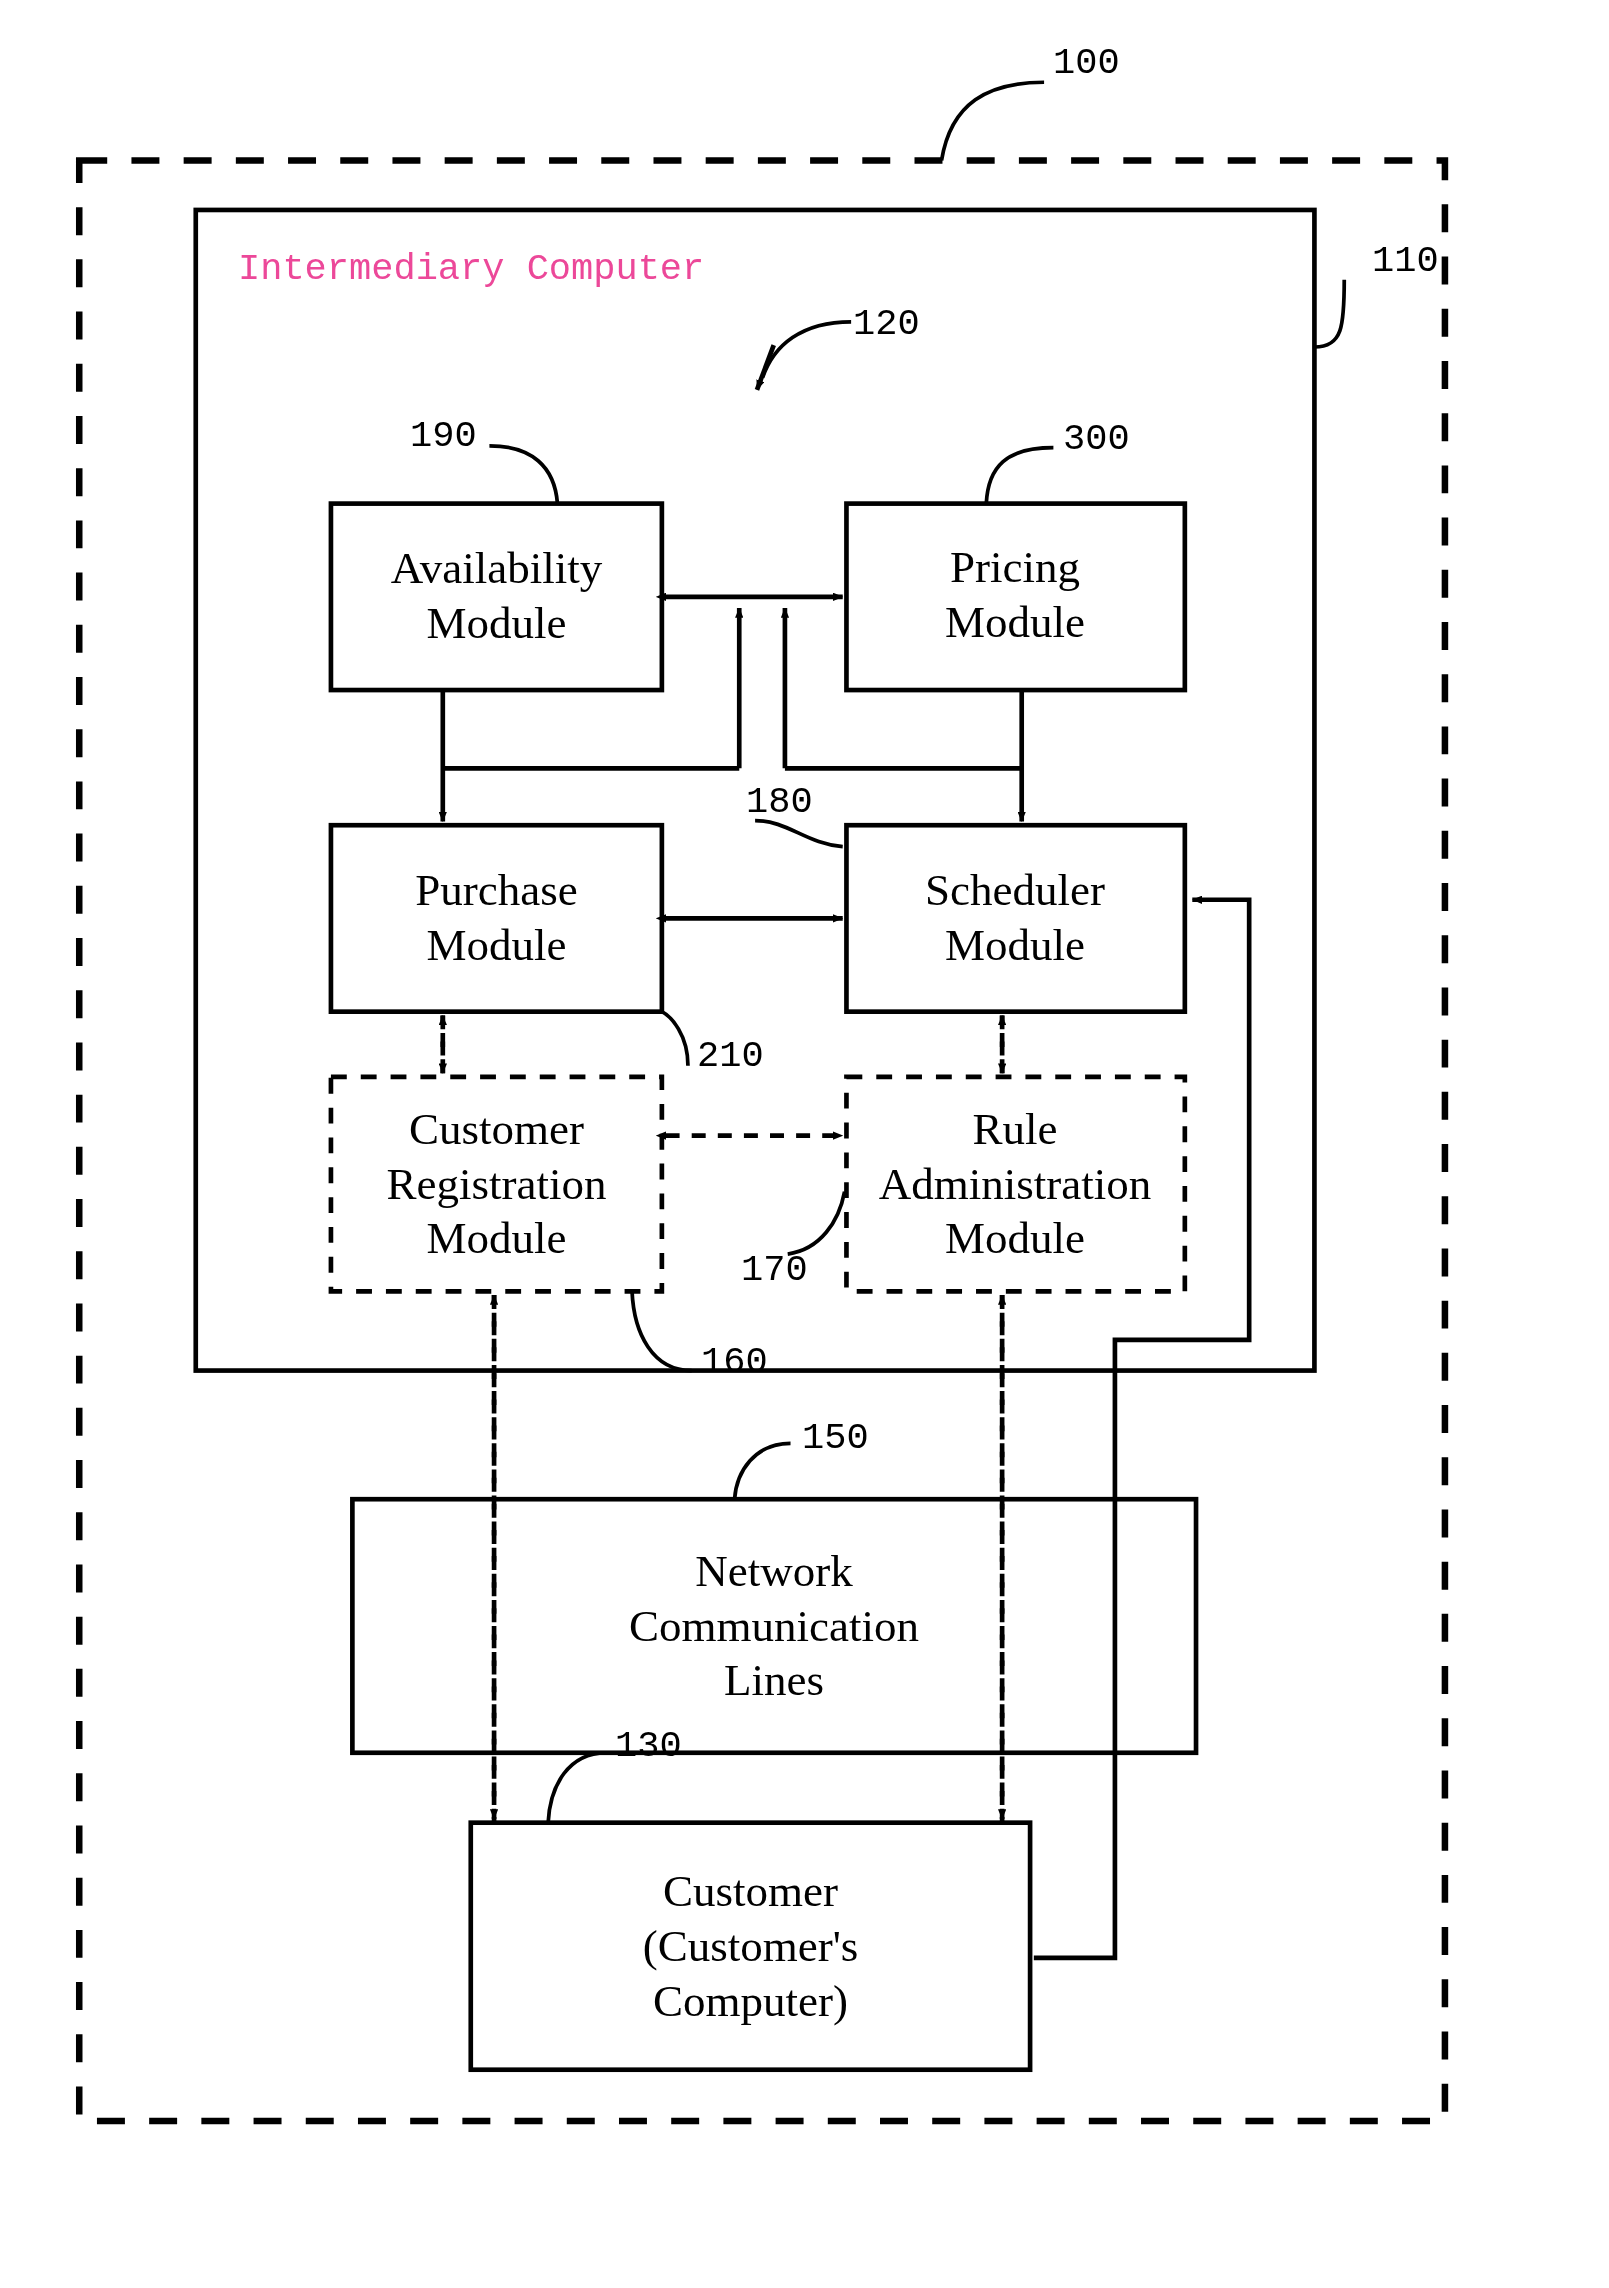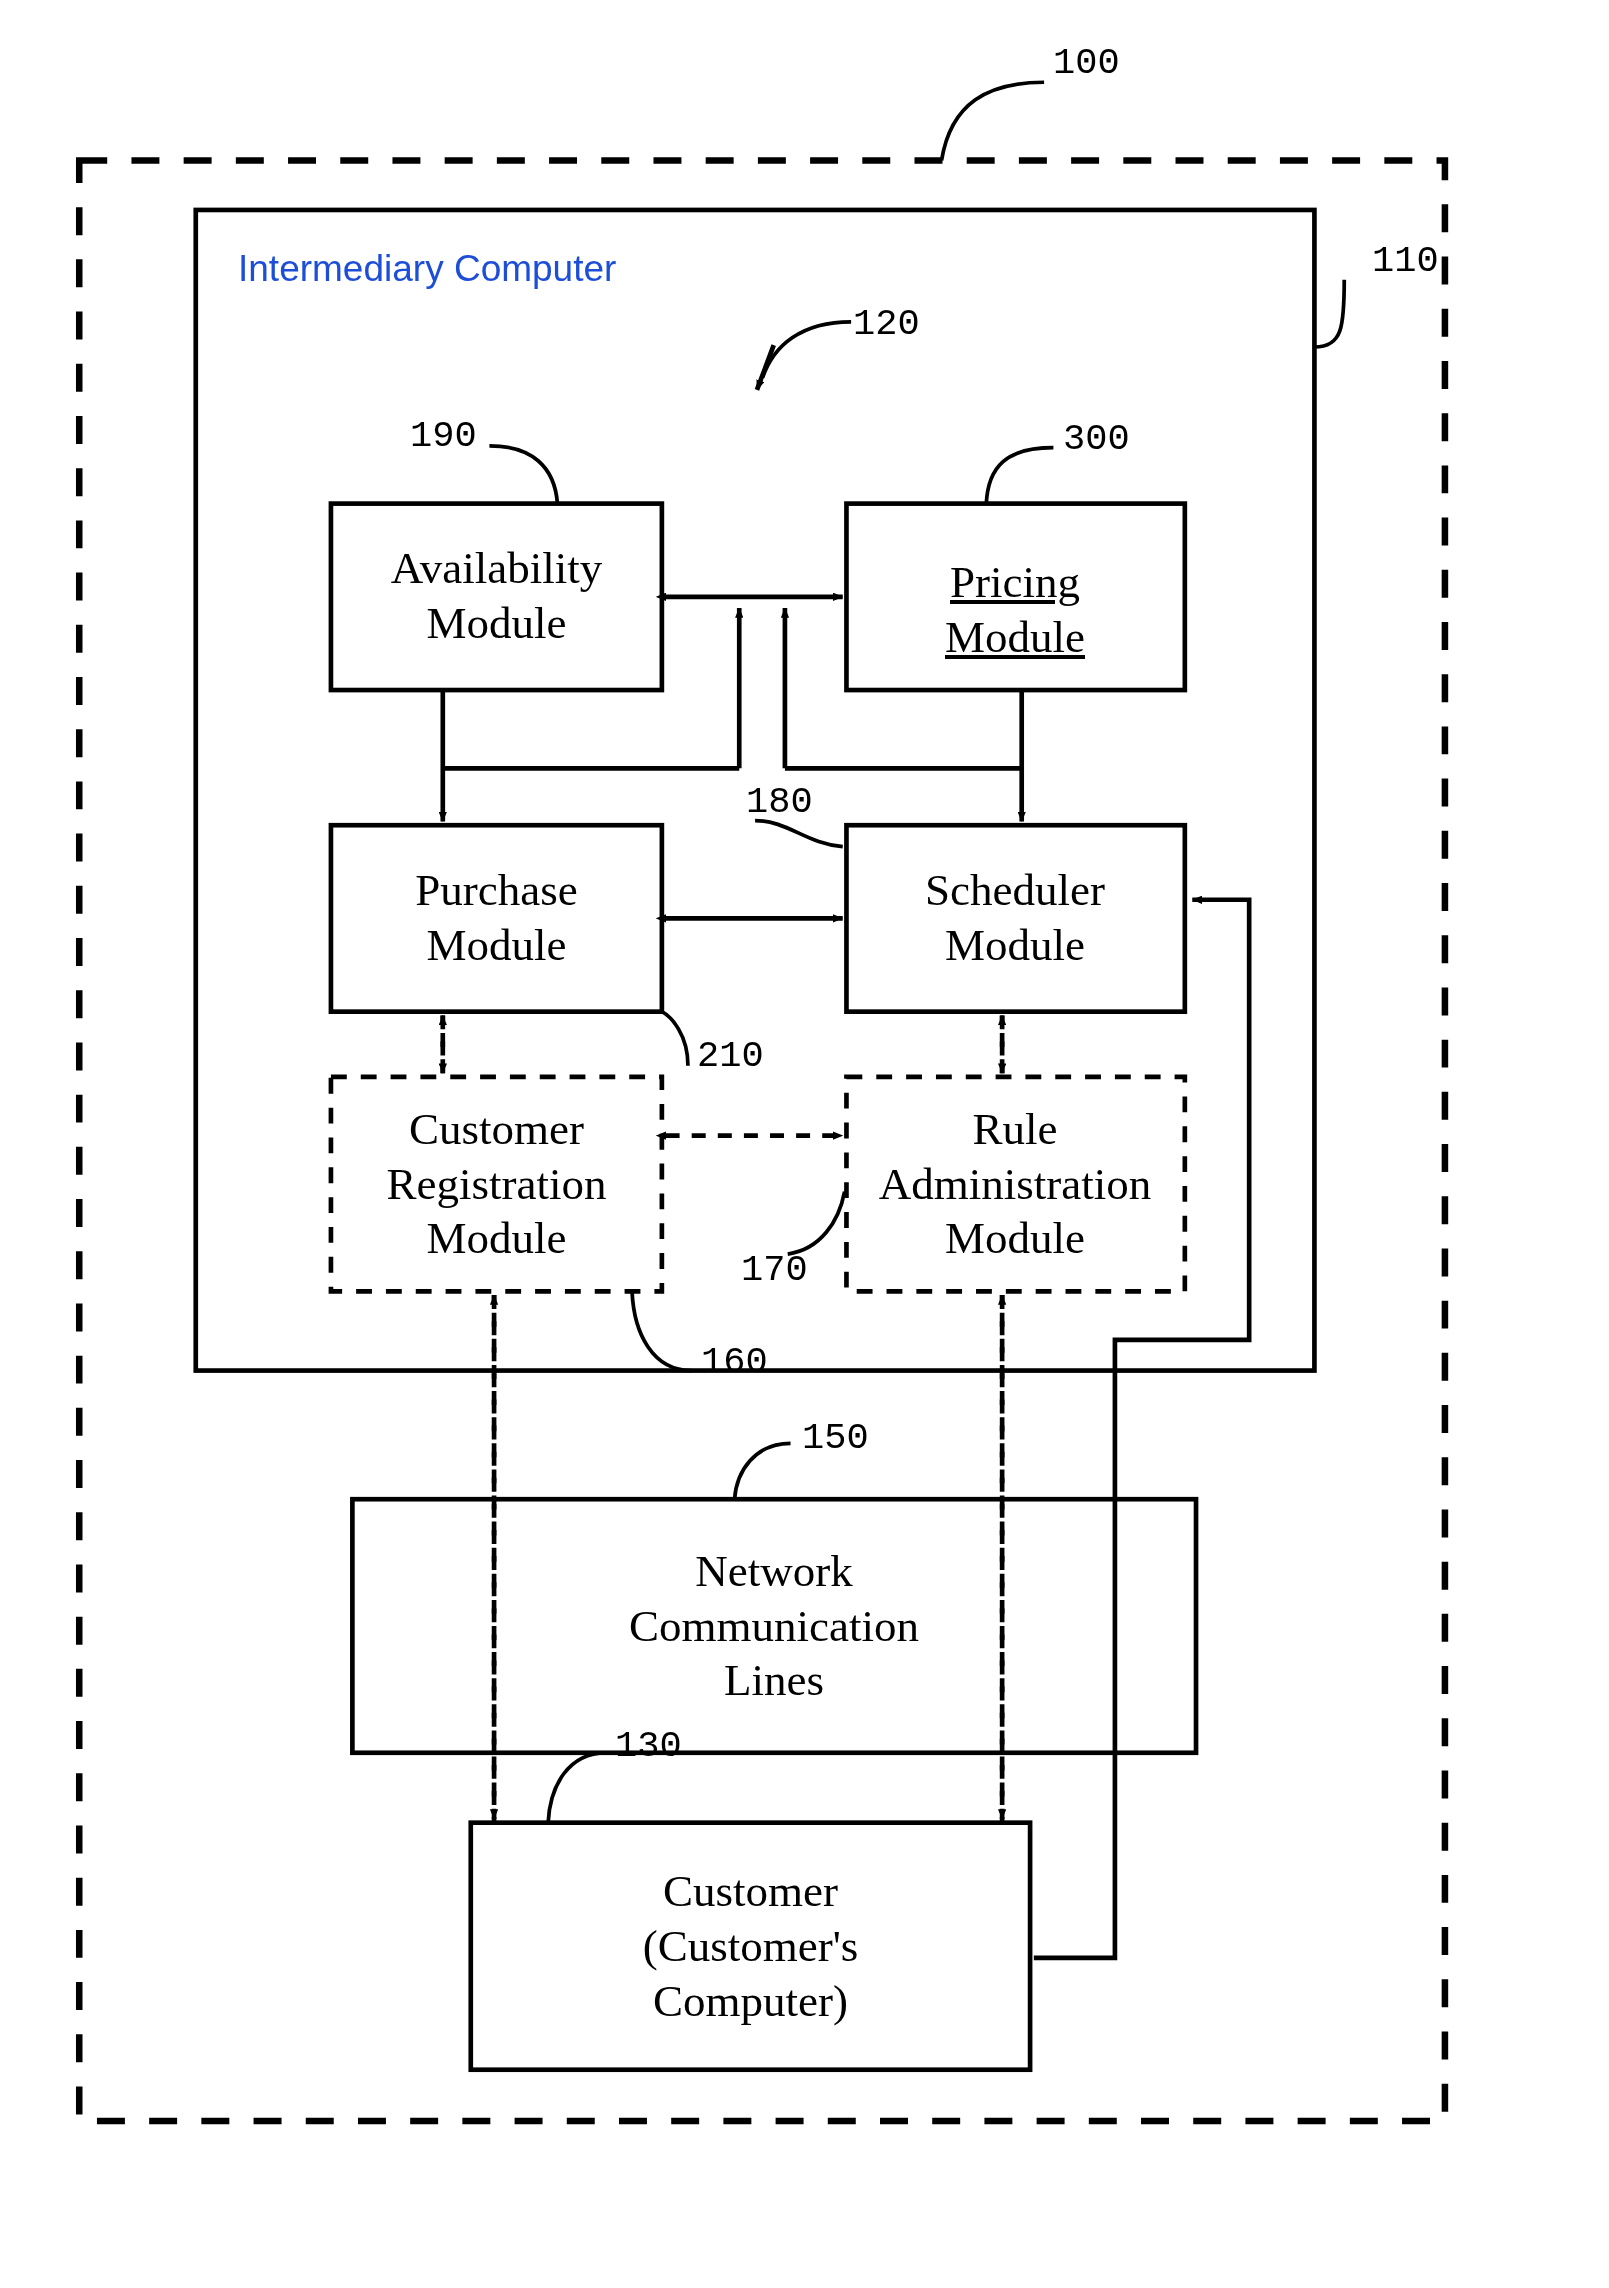--- a/index.html
+++ b/index.html
@@ -41,23 +41,23 @@
   .ref-num {
     position: absolute;
     font-family: Liberation Mono, monospace;
     font-size: 37px;
     color: #000000;
     white-space: nowrap;
     pointer-events: none;
   }
   .title-label {
     position: absolute;
-    font-family: Liberation Sans, sans-serif;
+    font-family: Liberation Mono, monospace;
     font-size: 37px;
-    color: #1d4ed8;
+    color: #ec4899;
     white-space: nowrap;
     pointer-events: none;
   }
 </style>
 </head>
 <body>
 
 <div id="figure-root">
 
   <svg id="figure-svg" viewBox="0 0 1726 2455" xmlns="http://www.w3.org/2000/svg">
@@ -130,21 +130,21 @@
       <path d="M 848 1548 C 810 1548 790 1578 788 1608" stroke-width="4"></path>
       <path d="M 650 1880 C 610 1880 590 1915 588 1955" stroke-width="4"></path>
     </g>
   </svg>
 
   <div class="title-label" style="left:196px; top:213px; width:1119px; height:112px; display:flex; align-items:center; padding-left:42px; box-sizing:border-box;">Intermediary Computer</div>
 
   <div class="node-label" style="left:331px; top:503px; width:331px; height:186px;">Availability
 Module</div>
 
-  <div class="node-label" style="left:846px; top:517px; width:338px; height:186px;text-decoration:underline;">Pricing
+  <div class="node-label" style="left:846px; top:502px; width:338px; height:186px;">Pricing
 Module</div>
 
   <div class="node-label" style="left:331px; top:825px; width:331px; height:186px;">Purchase
 Module</div>
 
   <div class="node-label" style="left:846px; top:825px; width:338px; height:186px;">Scheduler
 Module</div>
 
   <div class="node-label" style="left:331px; top:1077px; width:331px; height:214px;">Customer
 Registration

